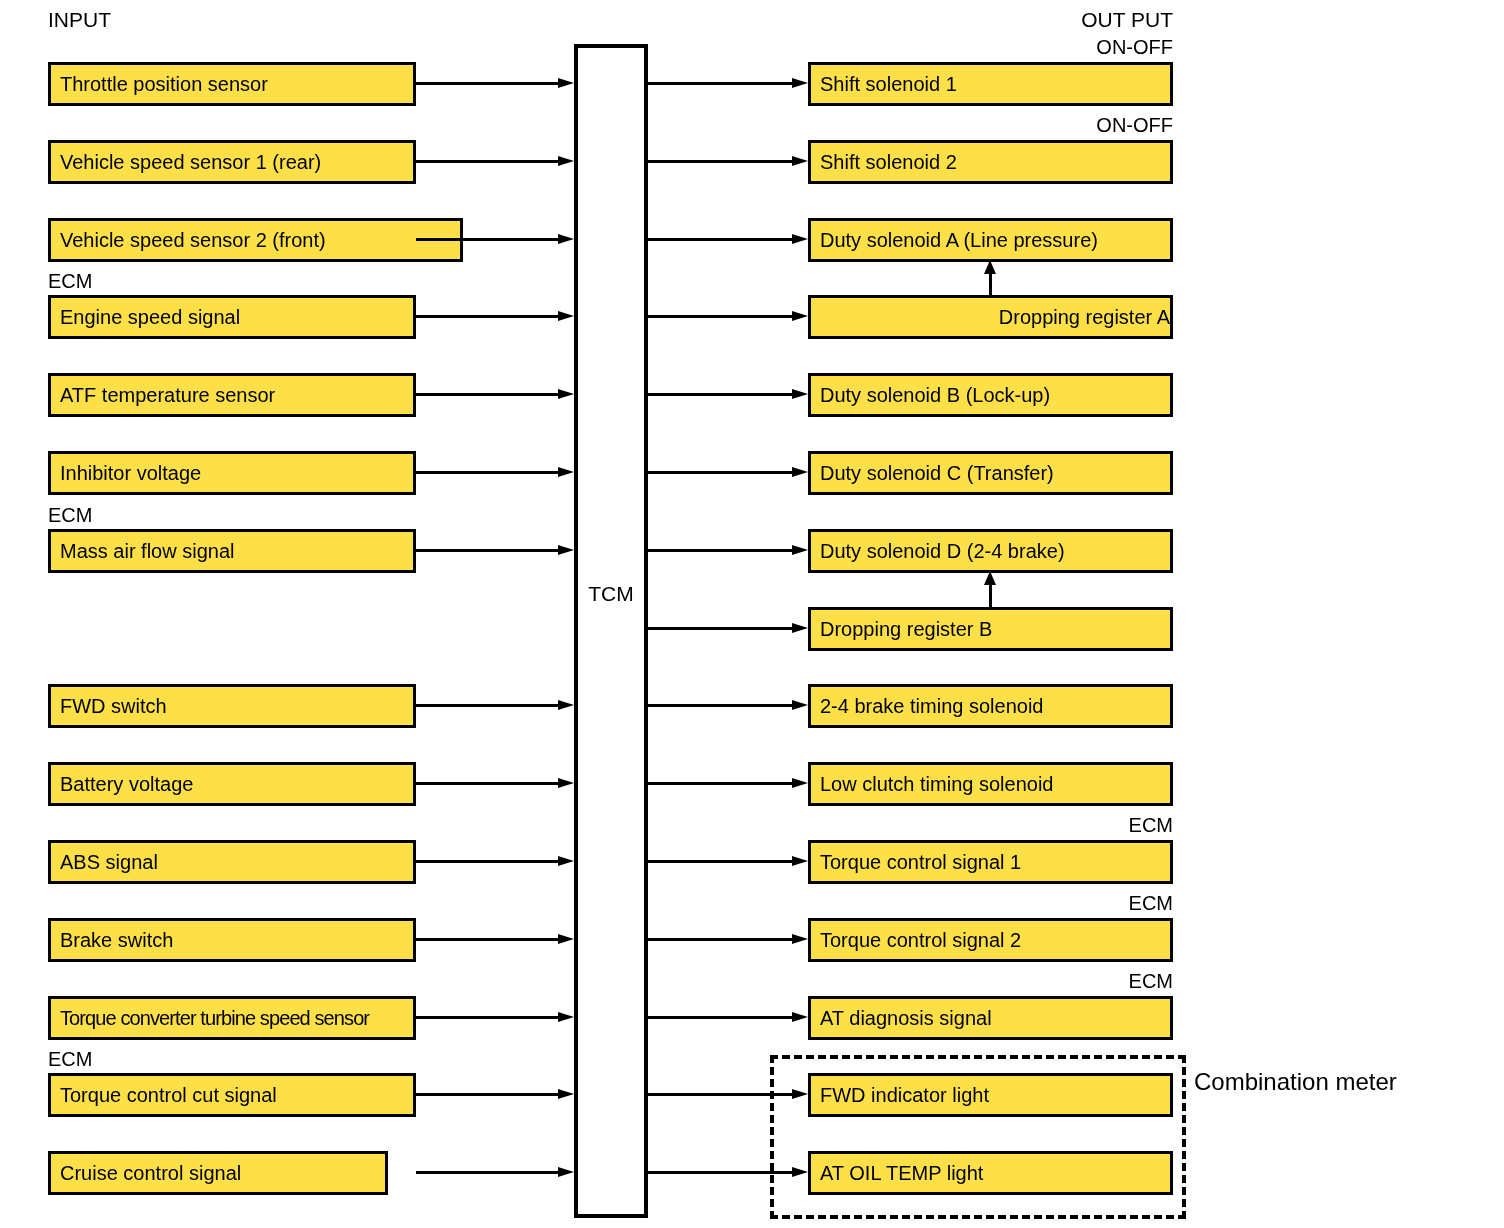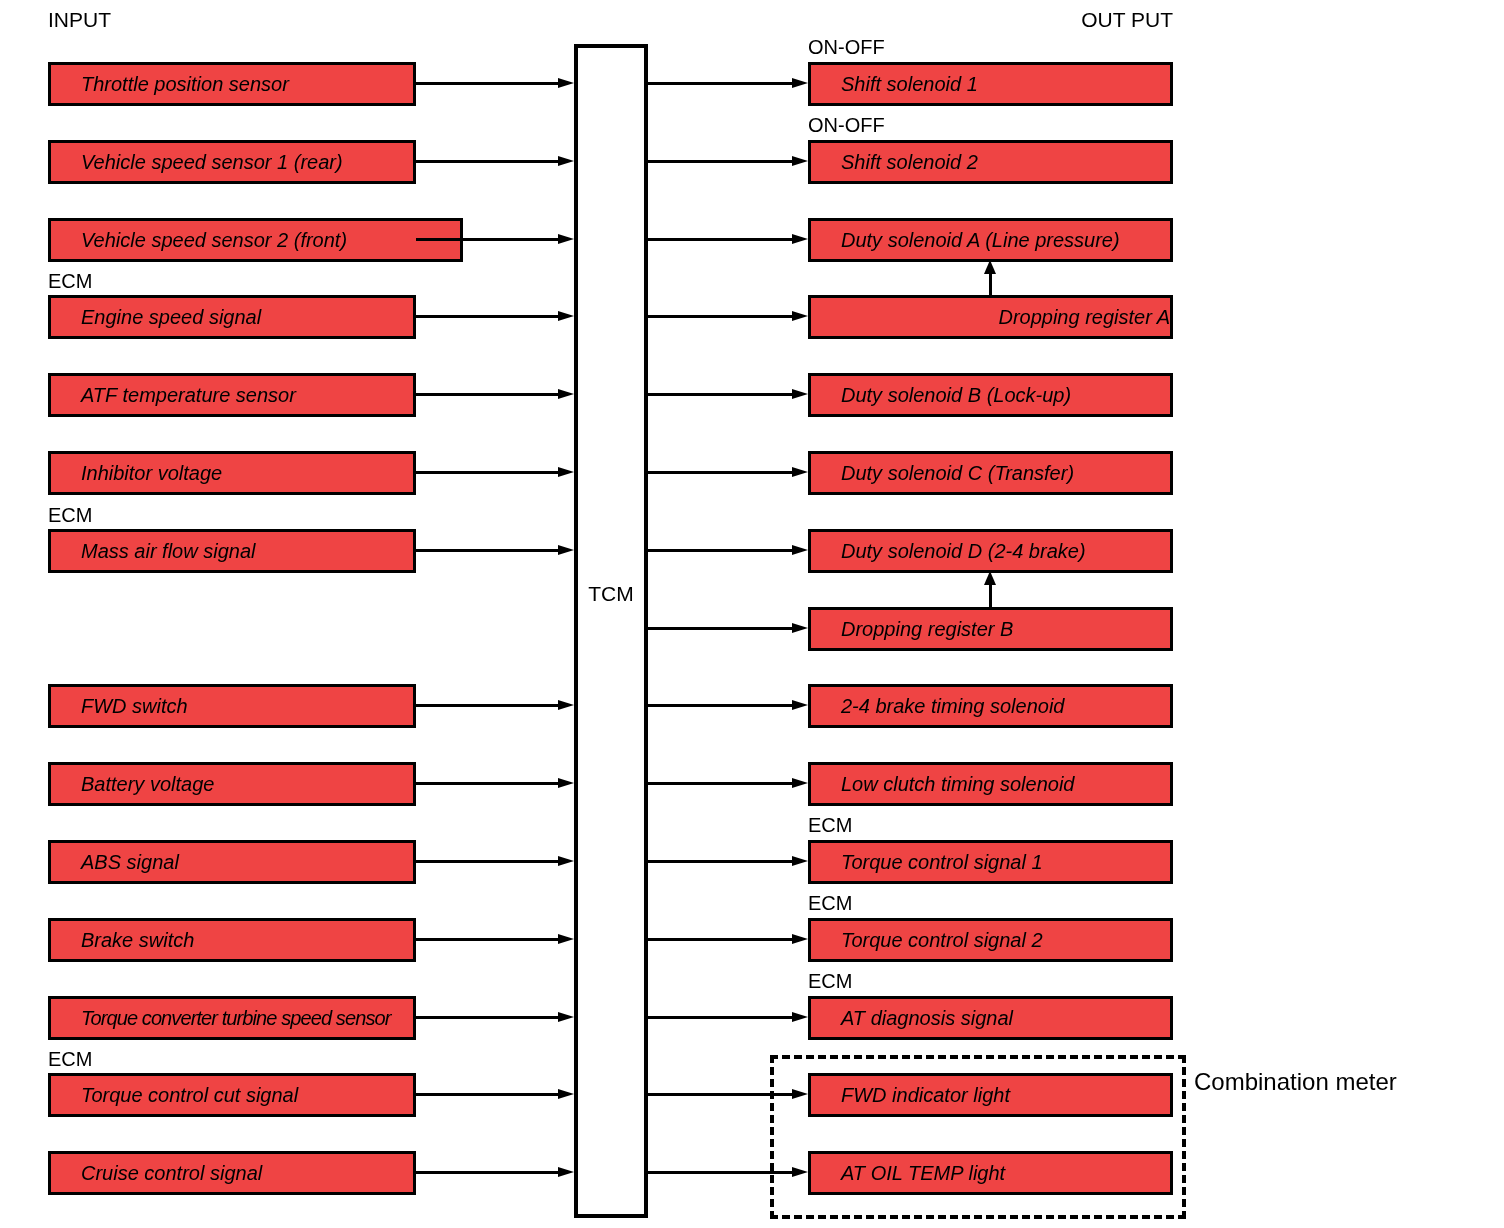--- a/index.html
+++ b/index.html
@@ -4,29 +4,29 @@
 <style>
   html,body{margin:0;padding:0;background:#ffffff;}
   .canvas{
     position:relative;width:1504px;height:1228px;background:#ffffff;
     font-family:"Liberation Sans",sans-serif;color:#000;overflow:hidden;
   }
   .hdr{position:absolute;font-size:21px;line-height:24px;white-space:nowrap;}
   .hdr.left{left:48px;top:8px;}
   .hdr.right{left:808px;width:365px;top:8px;text-align:right;}
   .node{
-    position:absolute;height:44px;background:#ef4444;border:3px solid #000;
-    box-sizing:border-box;display:flex;align-items:center;padding-left:30px;
-    font-size:20px;white-space:nowrap;font-style:italic;
+    position:absolute;height:44px;background:#fde047;border:3px solid #000;
+    box-sizing:border-box;display:flex;align-items:center;padding-left:9px;
+    font-size:20px;white-space:nowrap;
   }
   .node .lbl{display:inline-block;}
   .node .lbl.condensed{letter-spacing:-0.9px;}
   .tag{position:absolute;font-size:20px;line-height:24px;height:24px;white-space:nowrap;}
   .tag.tag-left{text-align:left;}
-  .tag.tag-right{}
+  .tag.tag-right{text-align:right;}
   .hline{position:absolute;height:3px;background:#000;}
   .vline{position:absolute;width:3px;background:#000;}
   .arrow-right{
     position:absolute;width:0;height:0;
     border-top:5px solid transparent;border-bottom:5px solid transparent;
     border-left:16px solid #000;
   }
   .arrow-up{
     position:absolute;width:0;height:0;
     border-left:6px solid transparent;border-right:6px solid transparent;
@@ -119,21 +119,21 @@
         <span class="lbl condensed">Torque converter turbine speed sensor</span>
       </div>
       <div class="hline" style="left: 416px; top: 1016px; width: 142px;"></div>
       <div class="arrow-right" style="left: 558px; top: 1012px;"></div>
       <div class="node" style="left: 48px; top: 1073px; width: 368px;">
         <span class="lbl">Torque control cut signal</span>
       </div>
       <div class="tag tag-left" style="left: 48px; top: 1047px;">ECM</div>
       <div class="hline" style="left: 416px; top: 1093px; width: 142px;"></div>
       <div class="arrow-right" style="left: 558px; top: 1089px;"></div>
-      <div class="node" style="left: 48px; top: 1151px; width: 368px;">
+      <div class="node" style="left: 48px; top: 1151px; width: 340px;">
         <span class="lbl">Cruise control signal</span>
       </div>
       <div class="hline" style="left: 416px; top: 1171px; width: 142px;"></div>
       <div class="arrow-right" style="left: 558px; top: 1167px;"></div>
       <div class="node" style="left: 808px; top: 62px; width: 365px;">
         <span class="lbl">Shift solenoid 1</span>
       </div>
       <div class="tag tag-right" style="left: 808px; top: 35px; width: 365px;">ON-OFF</div>
       <div class="hline" style="left: 648px; top: 82px; width: 144px;"></div>
       <div class="arrow-right" style="left: 792px; top: 78px;"></div>

